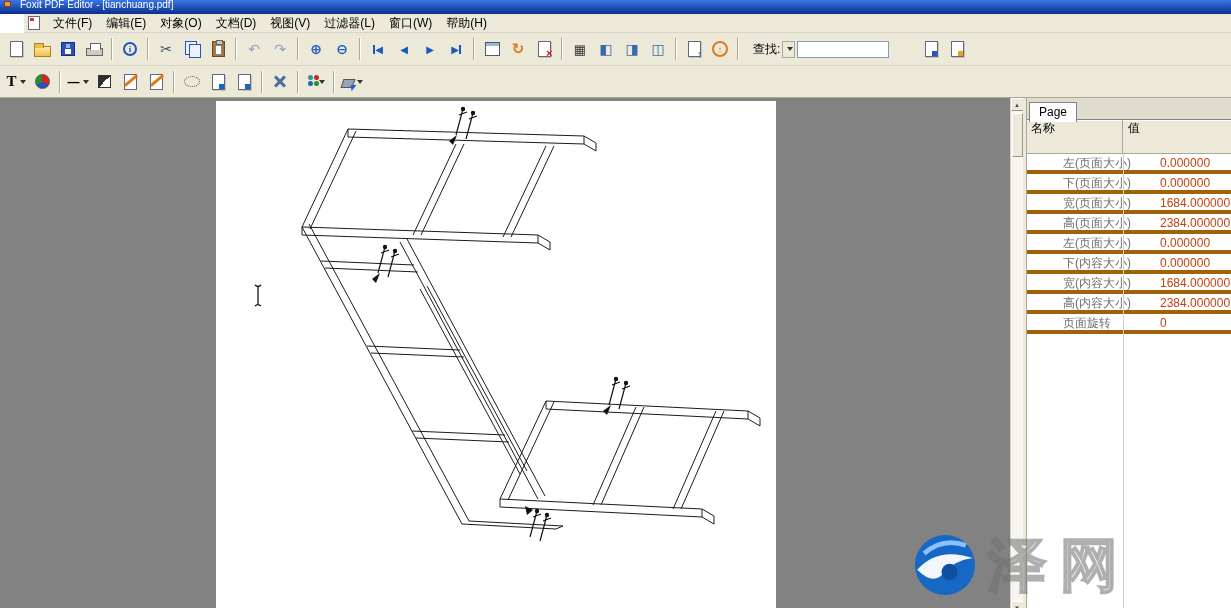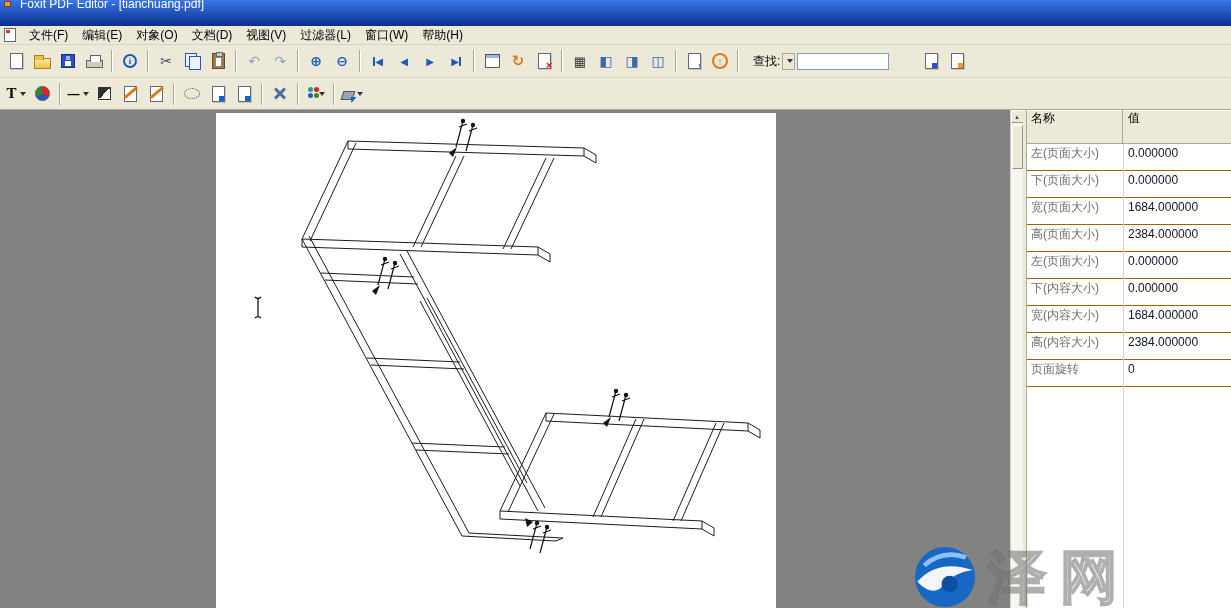--- a/index.html
+++ b/index.html
@@ -1,22 +1,22 @@
 <!DOCTYPE html>
 <html><head>
 <meta charset="utf-8">
 <style>
   * { margin:0; padding:0; box-sizing:border-box; }
   html,body { width:1231px; height:608px; overflow:hidden;
     font-family:"Liberation Sans","DejaVu Sans",sans-serif; font-size:12px; }
-  .titlebar { height:26px; background:linear-gradient(#3a76e8,#0a2f8c);
-    color:#fff; font-size:12px; line-height:9px; padding-left:20px; overflow:hidden; position:relative;}
+  .titlebar { height:14px; background:linear-gradient(#3a76e8,#0a2f8c);
+    color:#fff; font-size:10px; line-height:9px; padding-left:20px; overflow:hidden; position:relative;}
   .titlebar .appdot{position:absolute;left:4px;top:1px;width:7px;height:6px;background:#e8a020;border:1px solid #833;}
   .menubar { height:19px; background:#ece9d8; display:flex; align-items:center;
-    border-bottom:1px solid #d8d4c8; padding-left:2px; }
+    border-bottom:1px solid #d8d4c8; padding-left:2px;margin-left:24px; }
   .doc-mini { width:12px; height:14px; background:#fff; border:1px solid #667; margin:0 6px 0 2px; position:relative;}
   .doc-mini::after{content:"";position:absolute;left:1px;top:1px;width:4px;height:3px;background:#d33;}
   .mi { padding:2px 7px; cursor:default; }
   .toolbar { background:#ece9d8; display:flex; align-items:center; padding-left:3px; }
   .tb1 { height:33px; border-bottom:1px solid #d8d4c8;}
   .tb2 { height:32px; border-bottom:1px solid #aca899;}
   .tbtn { min-width:24px; height:24px; display:flex; align-items:center; justify-content:center; margin:0 1px; position:relative;}
   .sep { width:2px; height:22px; border-left:1px solid #aca899; border-right:1px solid #fff; margin:0 4px;}
   .glyph { font-size:14px; color:#3a4a66; }
   .blue { color:#1a58c2; font-weight:bold; }
@@ -77,23 +77,23 @@
   .splitter{ width:3px; background:#ece9d8; }
   
   .panel{ width:205px; background:#ece9d8; display:flex; flex-direction:column; border-left:1px solid #aca899;}
   .ptabs{ padding:3px 0 0 2px; border-bottom:1px solid #848284; background:#e0dccd; height:22px;}
   .ptab{ display:inline-block; background:#fff; border:1px solid #848284; border-bottom:none; padding:2px 9px 3px 9px; font-size:12px; position:relative; top:1px;}
   .phead{ display:flex; height:34px; line-height:16px; background:#ece9d8; border-bottom:1px solid #aca899; box-shadow:inset 0 1px 0 #fff;}
   .phname{ width:96px; padding-left:4px; border-right:1px solid #aca899;}
   .phval{ flex:1; padding-left:5px;}
   .pbody{ flex:1; background:#fff; position:relative; overflow:hidden;}
   .vline{ position:absolute; left:96px; top:0; bottom:0; width:1px; background:#d2d2ce;}
-  .prow{ display:flex; height:27px; line-height:19px; border-bottom:1px solid #a16207;}
+  .prow{ display:flex; height:20px; line-height:19px; border-bottom:4px solid #a16207;padding-left:32px;}
   .pname{ width:96px; padding-left:4px; color:#6e6e6e; white-space:nowrap; overflow:hidden;}
-  .pval{ flex:1; padding-left:5px; color:#0f172a; white-space:nowrap; overflow:hidden;}
+  .pval{ flex:1; padding-left:5px; color:#c2410c; white-space:nowrap; overflow:hidden;}
   
   .wm{ position:absolute; left:908px; top:430px; display:flex; align-items:center; pointer-events:none; z-index:5;}
   .wmchar{ font-size:58px; font-weight:bold; color:rgba(255,255,255,0.04);
     -webkit-text-stroke:2px rgba(110,110,110,0.55); letter-spacing:8px; margin-left:6px; line-height:70px;}
 </style>
 </head>
 <body>
 
 <div class="titlebar">
   <span class="appdot"></span>
@@ -312,20 +312,23 @@
     <div class="sthumb"></div>
     <div class="sfill"></div>
     <div class="sbtn">
         <span>▼</span>
       </div>
   </div>
 
   <div class="splitter"></div>
 
   <div class="panel">
+    <div class="ptabs">
+      <span class="ptab">Page</span>
+    </div>
     <div class="phead">
       <span class="phname">名称</span>
       <span class="phval">值</span>
     </div>
     <div class="pbody">
       <div class="vline"></div>
       <div class="prow">
           <span class="pname">左(页面大小)</span>
           <span class="pval">0.000000</span>
         </div>

